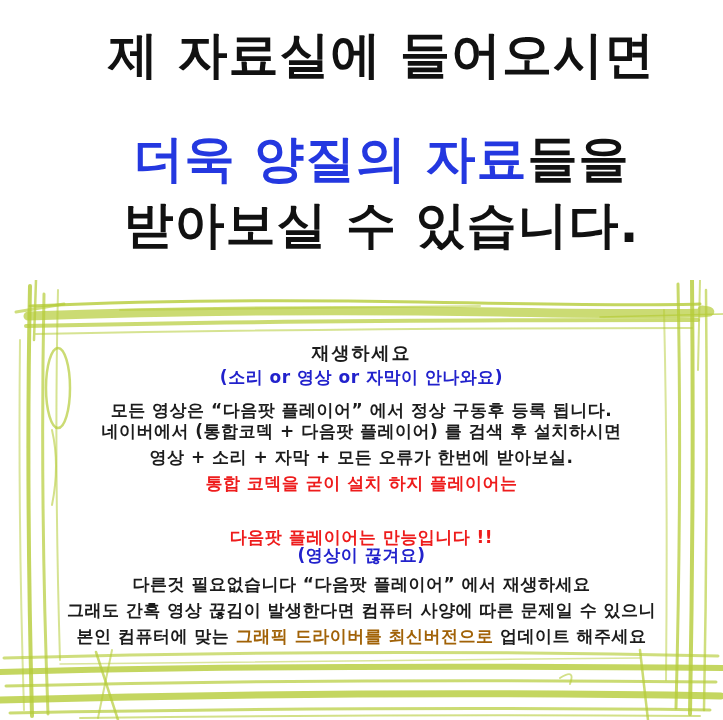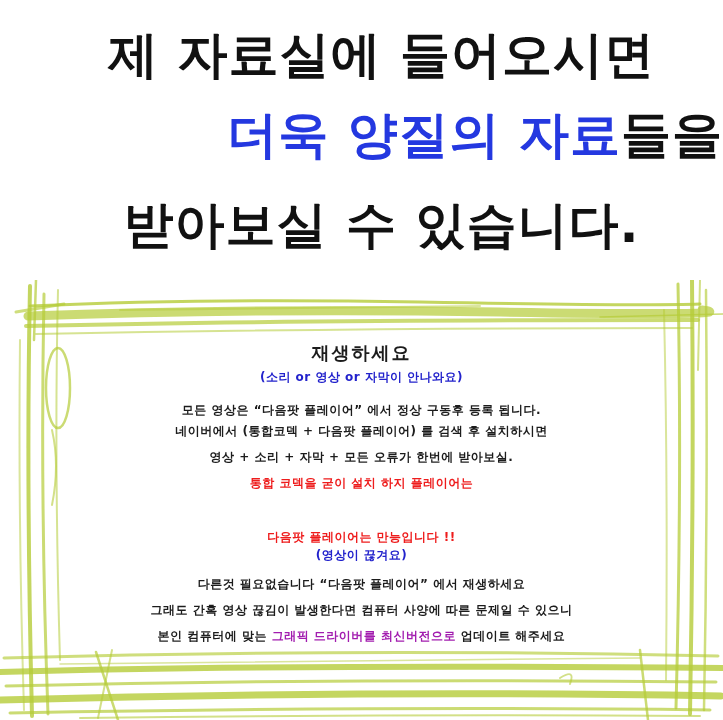--- a/index.html
+++ b/index.html
@@ -20,36 +20,36 @@
     padding-left:40px;
   }
   .hand .blue{color:#2438e0;}
   
   #frame-svg{position:absolute;left:0;top:280px;width:723px;height:440px;z-index:1;}
   #frame-svg path,#frame-svg ellipse{fill:none;stroke:#b5cc38;stroke-linecap:round;}
   
   .boxline{
     z-index:2;
     font-weight:bold;
-    font-size:12px;
+    font-size:17px;
     line-height:18px;
     letter-spacing:0.5px;
     color:#1c1c1c;
     white-space:nowrap;
   }
   .box-title{font-size:18px;letter-spacing:2px;}
   .blue-head{color:#2222cc;}
   .red-line{color:#ee1c1c;}
-  .red-inline{color:#a21caf;}
+  .red-inline{color:#a16207;}
 </style>
 </head>
 <body>
 
 <div class="abs hand" style="top:24px;">제 자료실에 들어오시면</div>
-<div class="abs hand" style="top:104px;text-align:right;">
+<div class="abs hand" style="top:128px;">
   <span class="blue">더욱 양질의 자료</span><span>들을</span>
 </div>
 <div class="abs hand" style="top:194px;">받아보실 수 있습니다.</div>
 
 <svg id="frame-svg" viewBox="0 0 723 440" aria-hidden="true">
 
   <path d="M30 26 Q200 18 420 22 T700 24" stroke-width="3" opacity="0.8"></path>
   <path d="M28 36 Q250 28 500 32 T702 30" stroke-width="9" opacity="0.7"></path>
   <path d="M26 46 Q300 40 698 40" stroke-width="4" opacity="0.7"></path>
   <path d="M36 54 Q350 48 692 48" stroke-width="2" opacity="0.55"></path>

